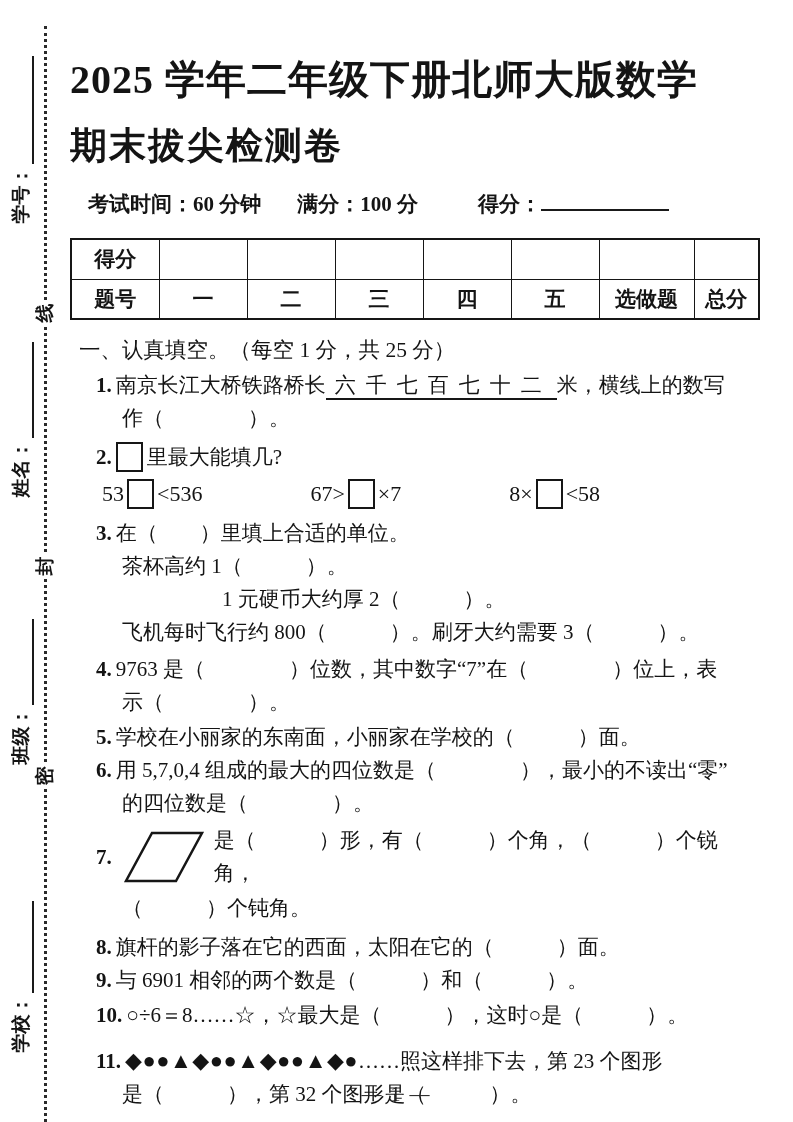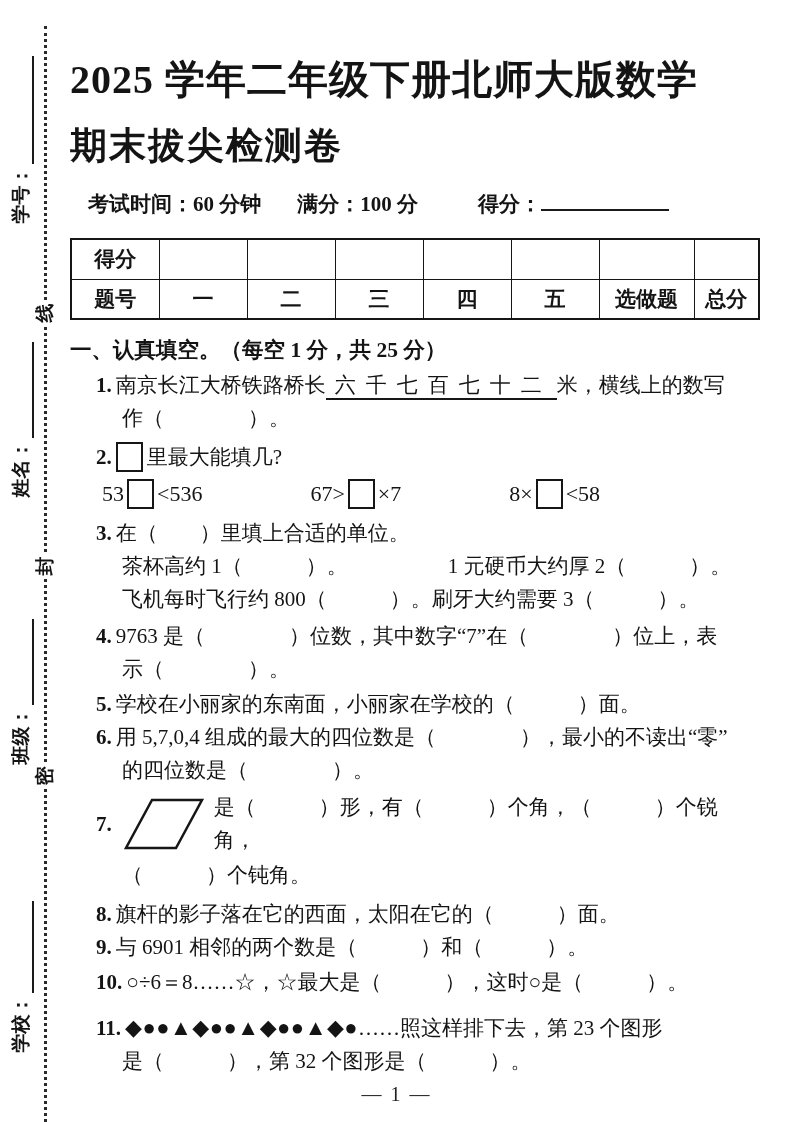--- a/index.html
+++ b/index.html
@@ -36,34 +36,34 @@
   .title2 { margin-top:14px; font-size:37px; font-weight:bold; text-align:left; letter-spacing:2px; line-height:48px; }
 
   .info-row { display:flex; margin-top:20px; padding-left:18px; font-size:21px; font-weight:bold; line-height:28px; }
   .info-gap1 { margin-left:36px; }
   .info-gap2 { margin-left:60px; }
   .score-line { display:inline-block; width:128px; border-bottom:2px solid #1a1a1a; height:20px; }
 
   table.score { margin-top:20px; width:670px; border-collapse:collapse; table-layout:fixed; border:2.5px solid #161616; }
   table.score td { border:1.5px solid #161616; height:40px; text-align:center; font-size:21px; font-weight:bold; }
 
-  .sec-head { margin-top:15px; font-size:21.5px; font-weight:bold; line-height:30px; }
+  .sec-head { margin-top:15px; font-size:21.5px; font-weight:normal; line-height:30px;margin-left:9px; }
 
   .q { margin-top:4px; font-size:21px; line-height:33px; padding-left:52px; text-indent:-26px; }
   .q-cont { font-size:21px; line-height:33px; padding-left:52px; }
   .qn { font-weight:bold; margin-right:4px; }
   .u-words { border-bottom:2.5px solid #161616; letter-spacing:10px; padding:0 5px 1px 9px; }
 
   .sq-box { display:inline-block; width:27px; height:30px; border:2px solid #161616; vertical-align:-8px; margin:0 3px; background:#fff; }
   .sq-box.first { margin:0 4px 0 0; }
   .q2-exprs { display:flex; margin-top:2px; padding-left:32px; font-size:22px; line-height:36px; }
   .q2-exprs .expr { white-space:nowrap; }
   .q2-exprs .expr + .expr { margin-left:108px; }
 
-  .q3-line1 { display:flex; font-size:21px; line-height:33px; padding-left:52px; }
+  .q3-line1 { display:flex; font-size:21px; line-height:33px; padding-left:52px;flex-direction:column; }
   .q3-line1 .part2 { margin-left:100px; }
 
   .q7-row { display:flex; align-items:center; margin-top:6px; padding-left:26px; font-size:21px; line-height:33px; height:62px; }
   .q7-row .qn { margin-right:8px; }
   .pgram { flex:0 0 auto; margin-right:6px; }
   .q7-line2 { margin-top:4px; }
 
   .shape-seq { font-size:22px; letter-spacing:0.5px; }
 
   .footer { position:absolute; left:0; right:0; bottom:16px; text-align:center; font-size:20px; color:#222; letter-spacing:2px; }

